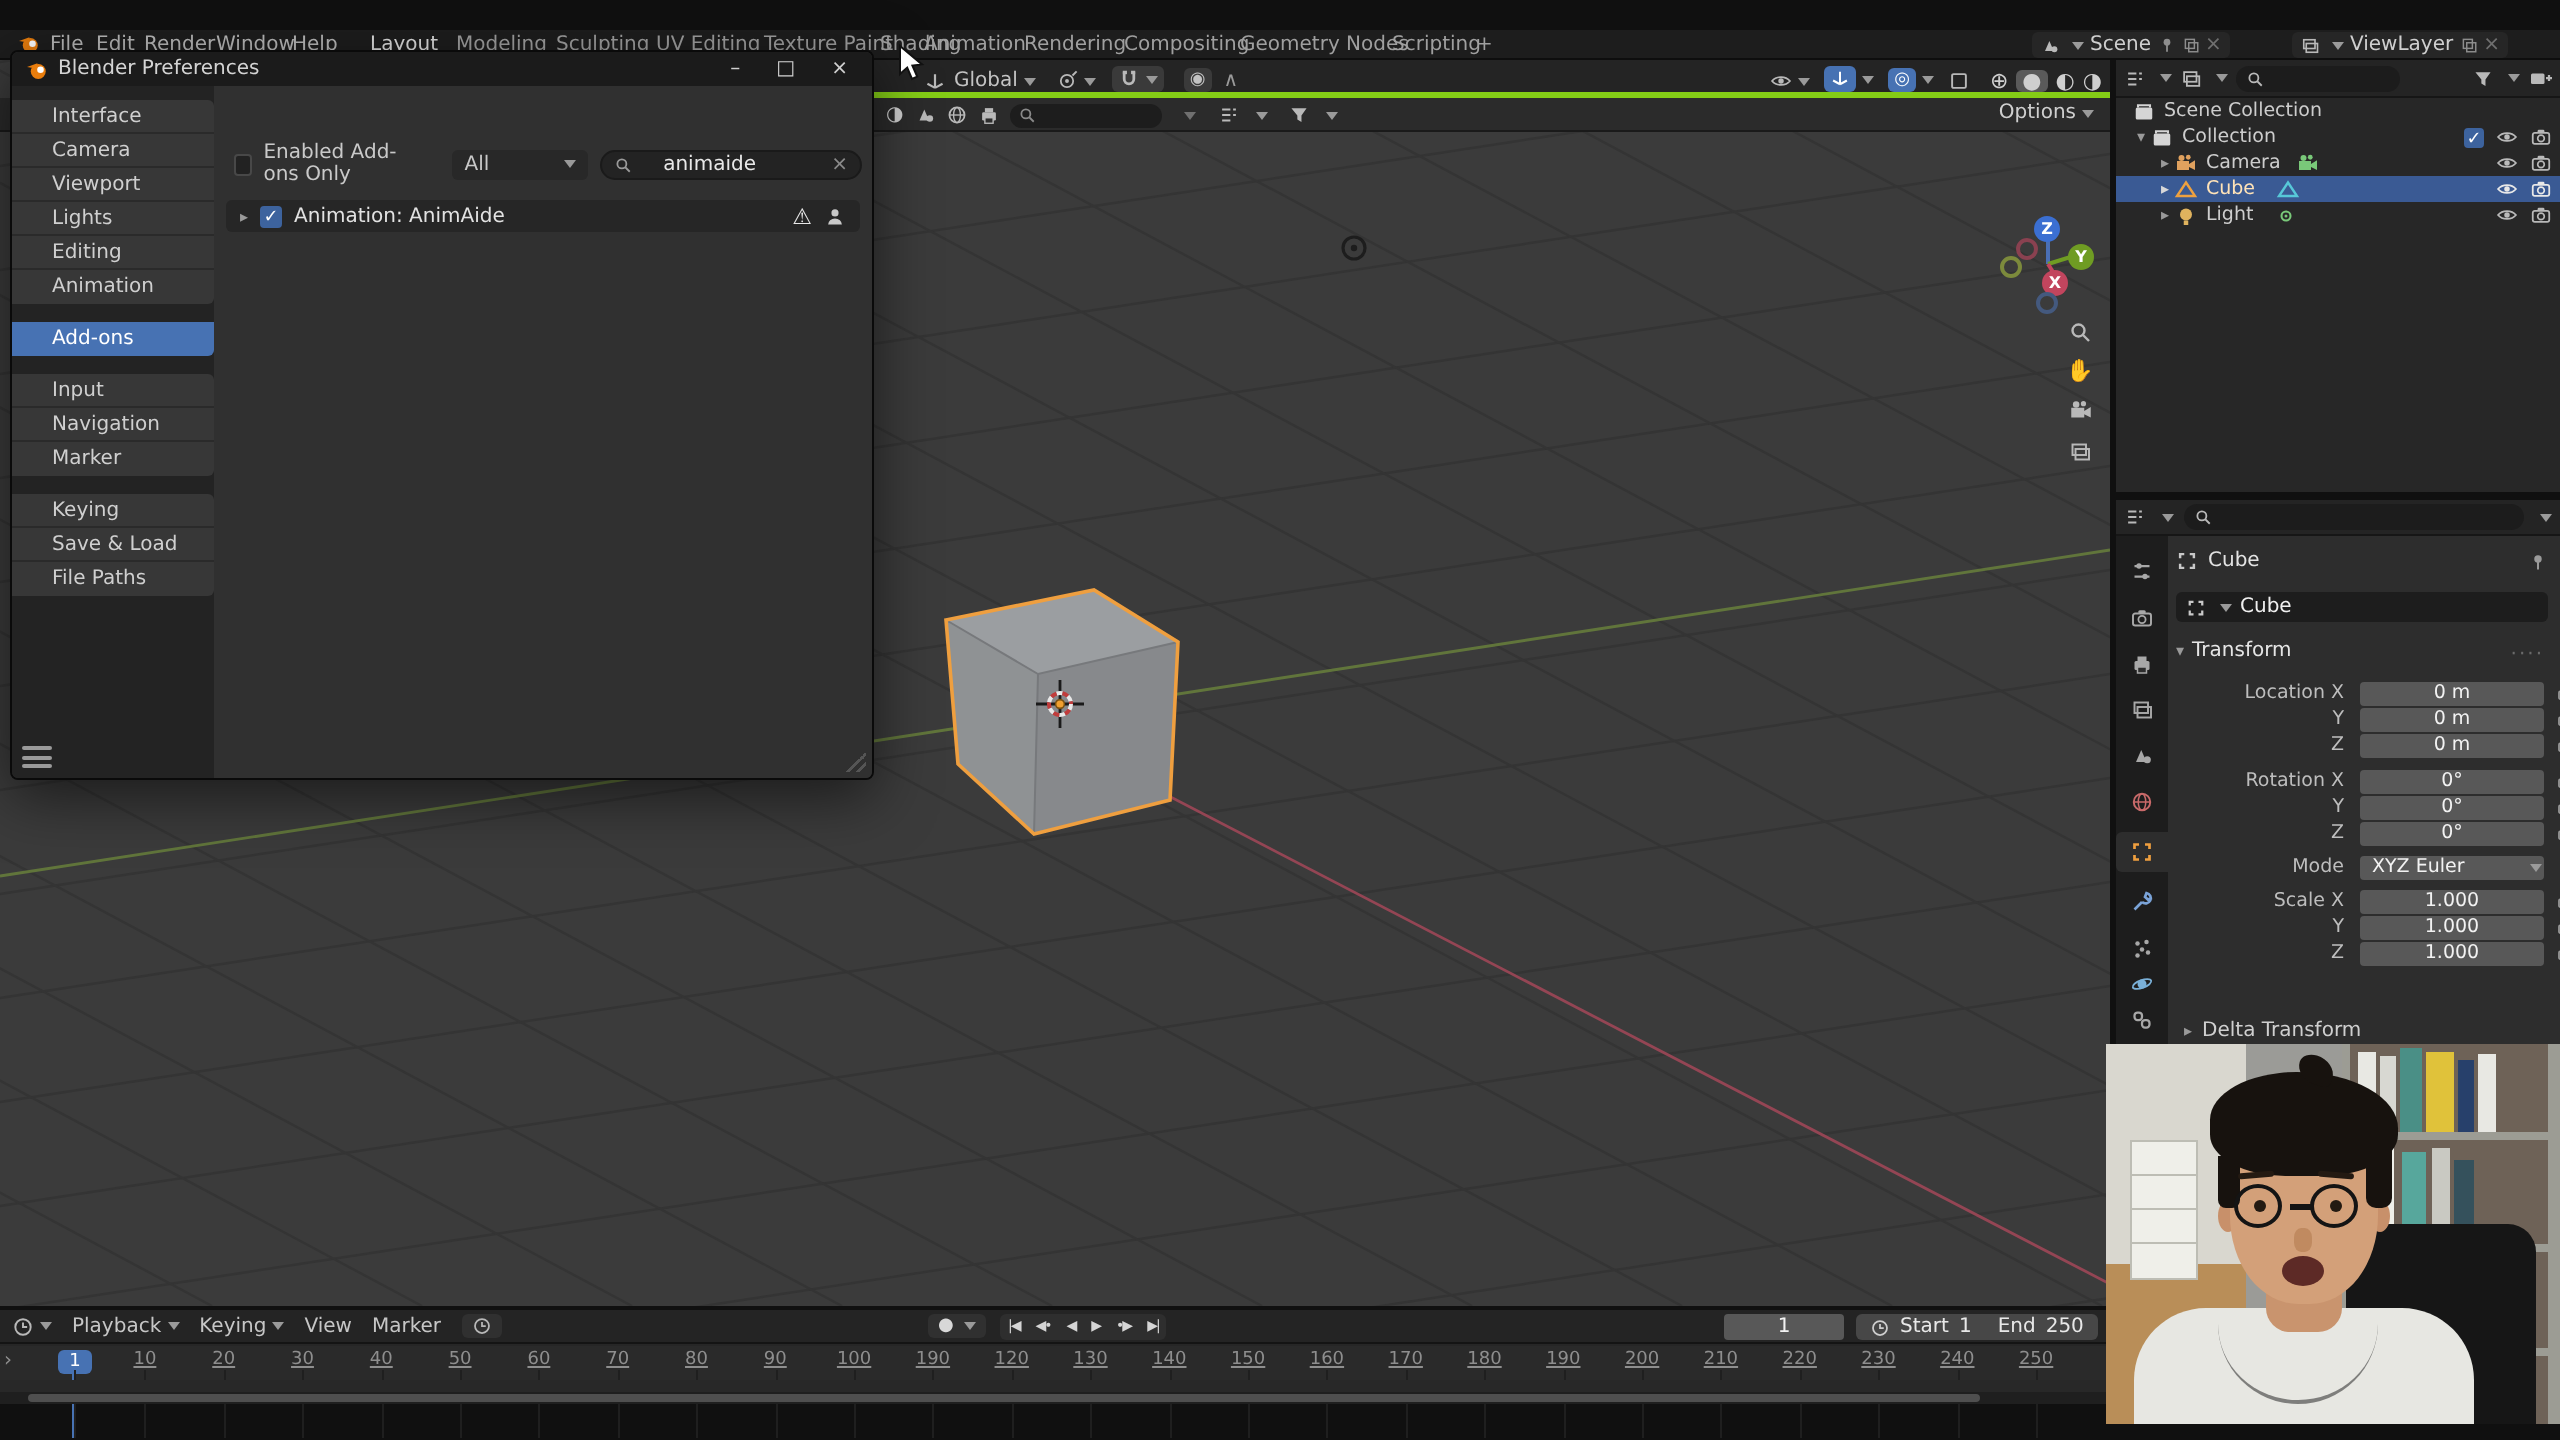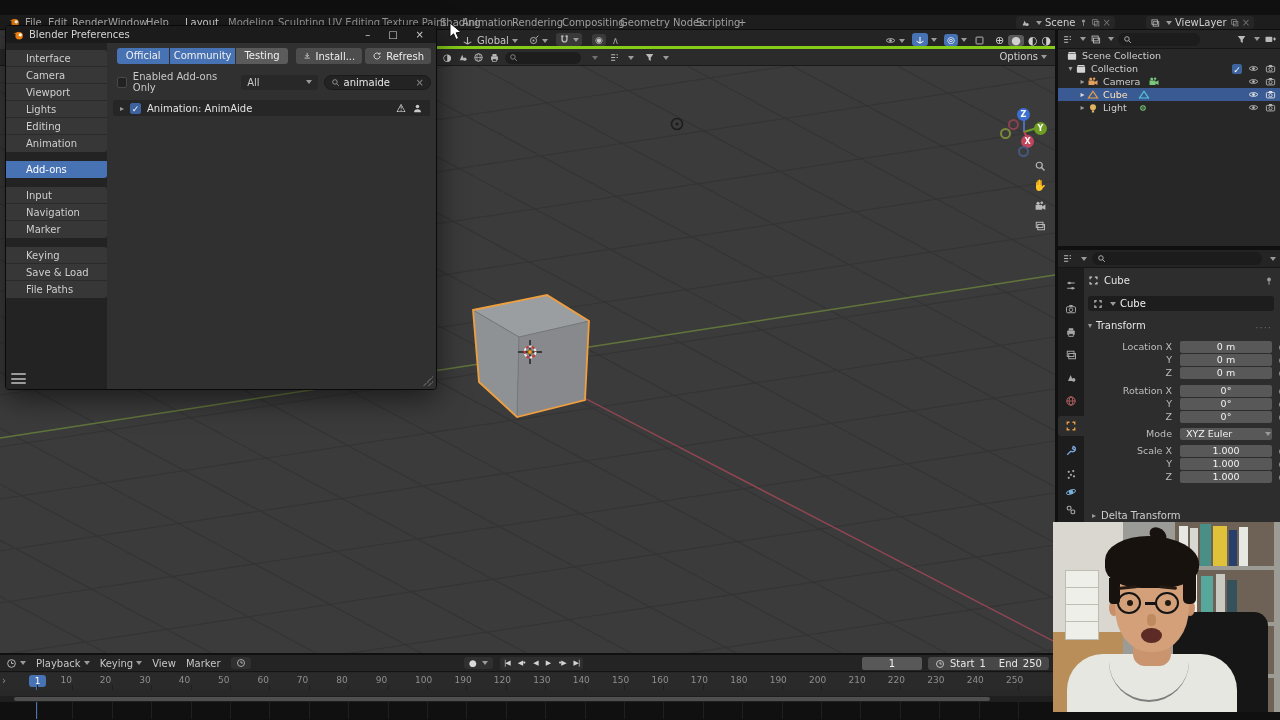--- a/index.html
+++ b/index.html
@@ -70,21 +70,21 @@
   
   #timeline { left:0; top:653px; width:1280px; height:47px; background:#262626; border-top:2px solid #101010; }
   #tl-hdr { height:17px; background:#242424; border-bottom:1px solid #141414; display:flex; align-items:center; padding:0 6px; gap:10px; position:relative; }
   #tl-hdr .tmenu { color:#c6c6c6; display:flex; align-items:center; }
   .tl-pill { background:#303030; border-radius:3px; padding:1px 5px; display:flex; align-items:center; gap:2px; }
   #playbtns { display:flex; background:#2e2e2e; border-radius:3px; }
   #playbtns span { padding:1px 4px; font-size:7px; color:#d5d5d5; line-height:11px; letter-spacing:-1px; }
   .tfield { background:#585858; border-radius:2px; color:#f2f2f2; text-align:center; }
   #startend { background:#474747; border-radius:3px; display:flex; align-items:center; gap:5px; padding:1px 7px; color:#e8e8e8; }
   #ruler { position:absolute; left:0; top:18px; width:1280px; height:17px; background:#2a2a2a; }
-  .rlabel { position:absolute; top:2px; width:24px; color:#8e8e8e; font-size:9px; }
+  .rlabel { position:absolute; top:2px; width:24px; text-align:center; color:#8e8e8e; font-size:9px;text-decoration:underline; }
   .rtick { position:absolute; top:12px; width:1px; height:34px; background:#1f1f1f; }
   #playhead-badge { position:absolute; left:29px; top:2px; width:17px; height:12px; background:#4772b3; border-radius:3px; color:#fff; text-align:center; line-height:12px; font-size:9px; }
   #playhead-line { position:absolute; left:36px; top:14px; width:2px; height:32px; background:#4772b3; }
   #tl-content { position:absolute; left:0; top:35px; width:1280px; height:6px; background:#282828; }
   #tl-scroll { position:absolute; left:0; top:41px; width:1280px; height:6px; background:#1f1f1f; }
   #tl-thumb { position:absolute; left:14px; top:1px; width:976px; height:4px; background:#4f4f4f; border-radius:2px; }
   #tl-expand { position:absolute; left:2px; top:20px; color:#8f8f8f; font-size:10px; }
 
   
   #statusbar { left:0; top:700px; width:1280px; height:20px; background:#191919; border-top:1px solid #0b0b0b; display:flex; align-items:center; color:#9c9c9c; }
@@ -102,21 +102,21 @@
   #pf-title .wbtns { margin-left:auto; display:flex; gap:18px; color:#cfcfcf; font-size:10px; padding-right:6px; }
   #pf-side { position:absolute; left:0; top:17px; width:101px; bottom:0; background:#232323; padding-top:7px; }
   .sgroup { margin:0 0 9px 0; }
   .sitem { height:17px; line-height:17px; padding-left:20px; background:#373737; border-bottom:1px solid #2a2a2a; color:#cfcfcf; font-size:10px; }
   .sgroup .sitem:first-child { border-radius:0 3px 0 0; }
   .sgroup .sitem:last-child { border-radius:0 0 3px 0; border-bottom:none; }
   .sitem.active { background:#4772b3; color:#fff; }
   #pf-main { position:absolute; left:101px; top:17px; right:0; bottom:0; background:#303030; }
   .tabbtn { height:16px; line-height:16px; text-align:center; color:#f0f0f0; font-size:10px; }
   .graybtn { background:#4d4d4d; border-radius:3px; height:16px; display:flex; align-items:center; justify-content:center; gap:4px; color:#ededed; padding:0 7px; }
-  #pf-search { background:#232323; border:1px solid #1a1a1a; border-radius:8px; height:15px; display:flex; align-items:center; gap:4px; padding:0 6px; }
+  #pf-search { background:#232323; border:1px solid #1a1a1a; border-radius:8px; height:15px; display:flex; align-items:center; gap:16px; padding:0 6px; }
   #pf-search input { background:transparent; border:none; outline:none; color:#e8e8e8; font-size:10px; width:68px; font-family:inherit; }
   #addon-row { position:absolute; left:6px; right:6px; top:57px; height:16px; background:#262626; border-radius:3px; display:flex; align-items:center; gap:6px; padding:0 7px; color:#e2e2e2; }
   .chk { width:11px; height:11px; border-radius:2px; background:#222; border:1px solid #484848; }
   .chk.on { background:#3d639e; border-color:#3d639e; color:#fff; font-size:9px; text-align:center; line-height:11px; }
   #pf-burger { position:absolute; left:5px; bottom:5px; width:15px; height:11px; display:flex; flex-direction:column; justify-content:space-between; }
   #pf-burger i { height:2px; background:#9a9a9a; border-radius:1px; }
   #pf-resize { position:absolute; right:3px; bottom:3px; width:10px; height:10px;
      background:linear-gradient(135deg, transparent 50%, #555 50%, #555 60%, transparent 60%, transparent 75%, #555 75%, #555 85%, transparent 85%); }
 
   
@@ -935,37 +935,20 @@
         <div class="sitem">Navigation</div>
         <div class="sitem">Marker</div>
       </div>
       <div class="sgroup">
         <div class="sitem">Keying</div>
         <div class="sitem">Save &amp; Load</div>
         <div class="sitem">File Paths</div>
       </div>
     </div>
     <div id="pf-main">
-      <div class="row" style="position:absolute;left:10px;top:5px;right:5px;gap:1px">
-        <span class="tabbtn" style="width:57px;background:#4772b3;border-radius:3px 0 0 3px">Official</span>
-        <span class="tabbtn" style="width:70px;background:#4772b3">Community</span>
-        <span class="tabbtn" style="width:57px;background:#5b5b5b;border-radius:0 3px 3px 0">Testing</span>
-        <span class="graybtn" style="margin-left:7px;width:66px">
-          <svg class="ic" style="width:10px;height:10px;color:#e0e0e0">
-              <use href="#s-install"></use>
-            </svg>
-          <span>Install...</span>
-        </span>
-        <span class="graybtn" style="margin-left:2px;flex:1">
-          <svg class="ic" style="width:10px;height:10px;color:#e0e0e0">
-              <use href="#s-refresh"></use>
-            </svg>
-          <span>Refresh</span>
-        </span>
-      </div>
       <div class="row" style="position:absolute;left:10px;top:28px;right:5px;gap:6px">
         <span class="chk"></span>
         <span style="color:#c9c9c9">Enabled Add-ons Only</span>
         <span class="row" style="margin-left:6px;width:86px;height:15px;background:#282828;border-radius:3px;padding:0 6px;justify-content:space-between">
           <span>All</span>
             <span class="car"></span>
         </span>
         <span id="pf-search" style="flex:1">
           <svg class="ic" style="width:9px;height:9px;color:#9a9a9a">
               <use href="#s-mag"></use>

